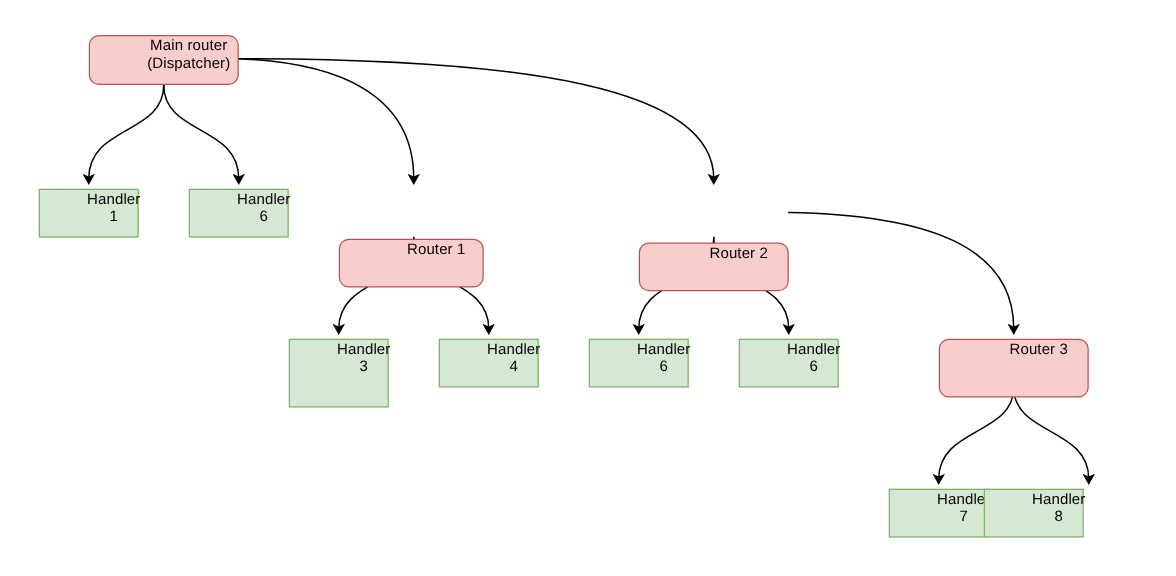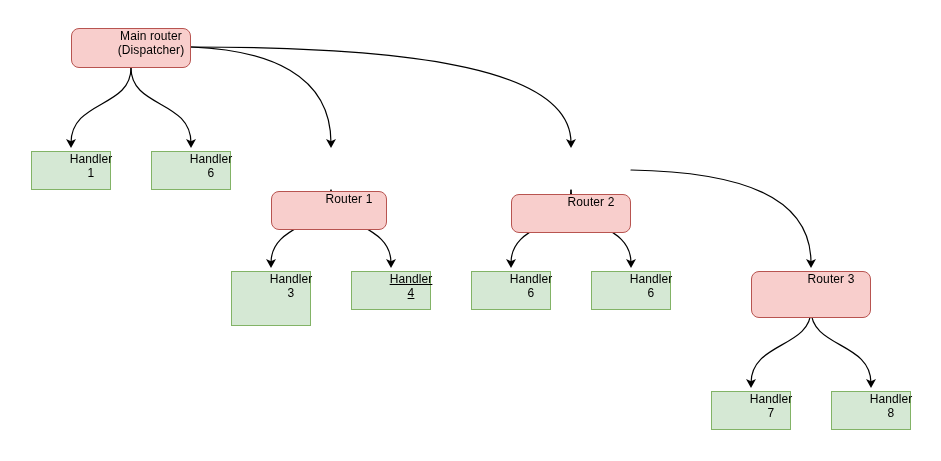--- a/index.html
+++ b/index.html
@@ -93,33 +93,33 @@
       </div>
       <div class="node node-router" style="left: 271px; top: 151px; width: 116px; height: 39px; margin-top: 40px;">
         <span class="node-label">Router 1</span>
       </div>
       <div class="node node-router" style="left: 511px; top: 151px; width: 120px; height: 39px; margin-top: 43px;">
         <span class="node-label">Router 2</span>
       </div>
       <div class="node node-handler" style="left: 231px; top: 271px; width: 80px; height: 55px;">
         <span class="node-label">Handler 3</span>
       </div>
-      <div class="node node-handler" style="left: 351px; top: 271px; width: 80px; height: 39px; text-decoration: underline;">
+      <div class="node node-handler" style="left: 351px; top: 271px; width: 80px; height: 39px;">
         <span class="node-label">Handler 4</span>
       </div>
       <div class="node node-handler" style="left: 471px; top: 271px; width: 80px; height: 39px;">
         <span class="node-label">Handler 6</span>
       </div>
       <div class="node node-handler" style="left: 591px; top: 271px; width: 80px; height: 39px;">
         <span class="node-label">Handler 6</span>
       </div>
       <div class="node node-router" style="left: 751px; top: 271px; width: 120px; height: 47px;">
         <span class="node-label">Router 3</span>
       </div>
       <div class="node node-handler" style="left: 711px; top: 391px; width: 80px; height: 39px;">
         <span class="node-label">Handler 7</span>
       </div>
-      <div class="node node-handler" style="left: 831px; top: 391px; width: 80px; height: 39px;">
+      <div class="node node-handler" style="left: 787px; top: 391px; width: 80px; height: 39px;">
         <span class="node-label">Handler 8</span>
       </div>
     </div>
 
 </div>
 
 </body></html>

